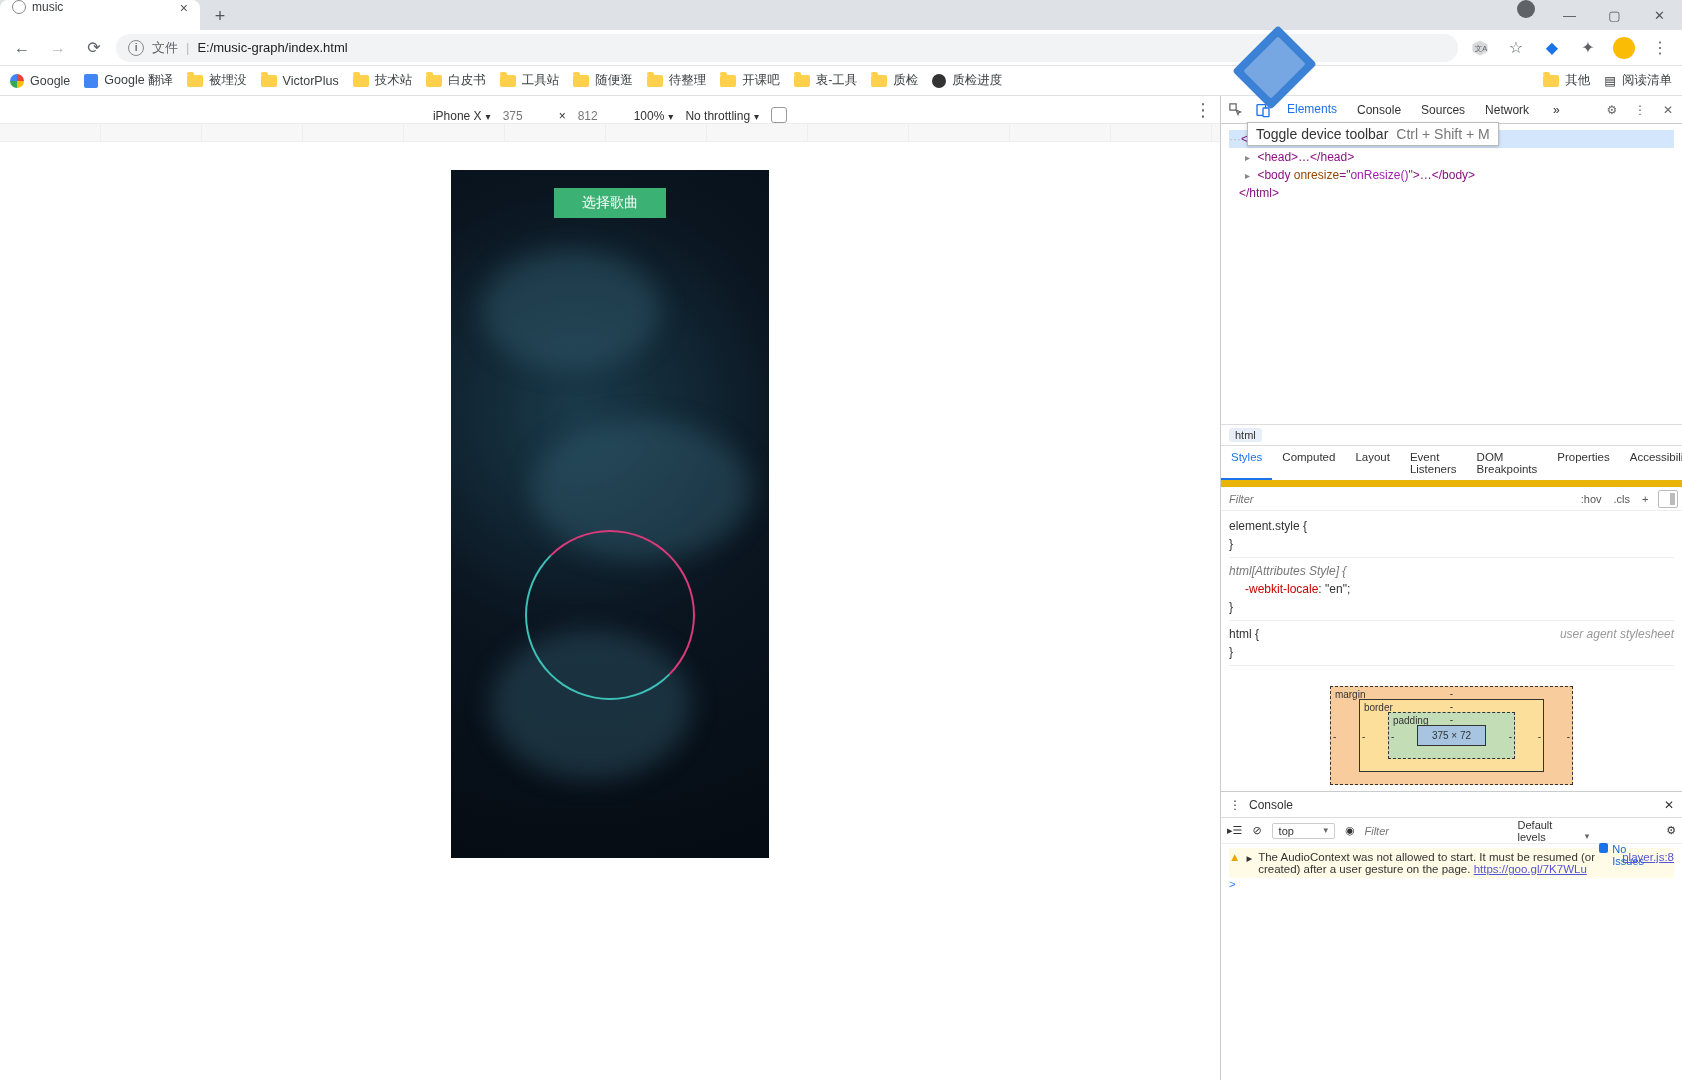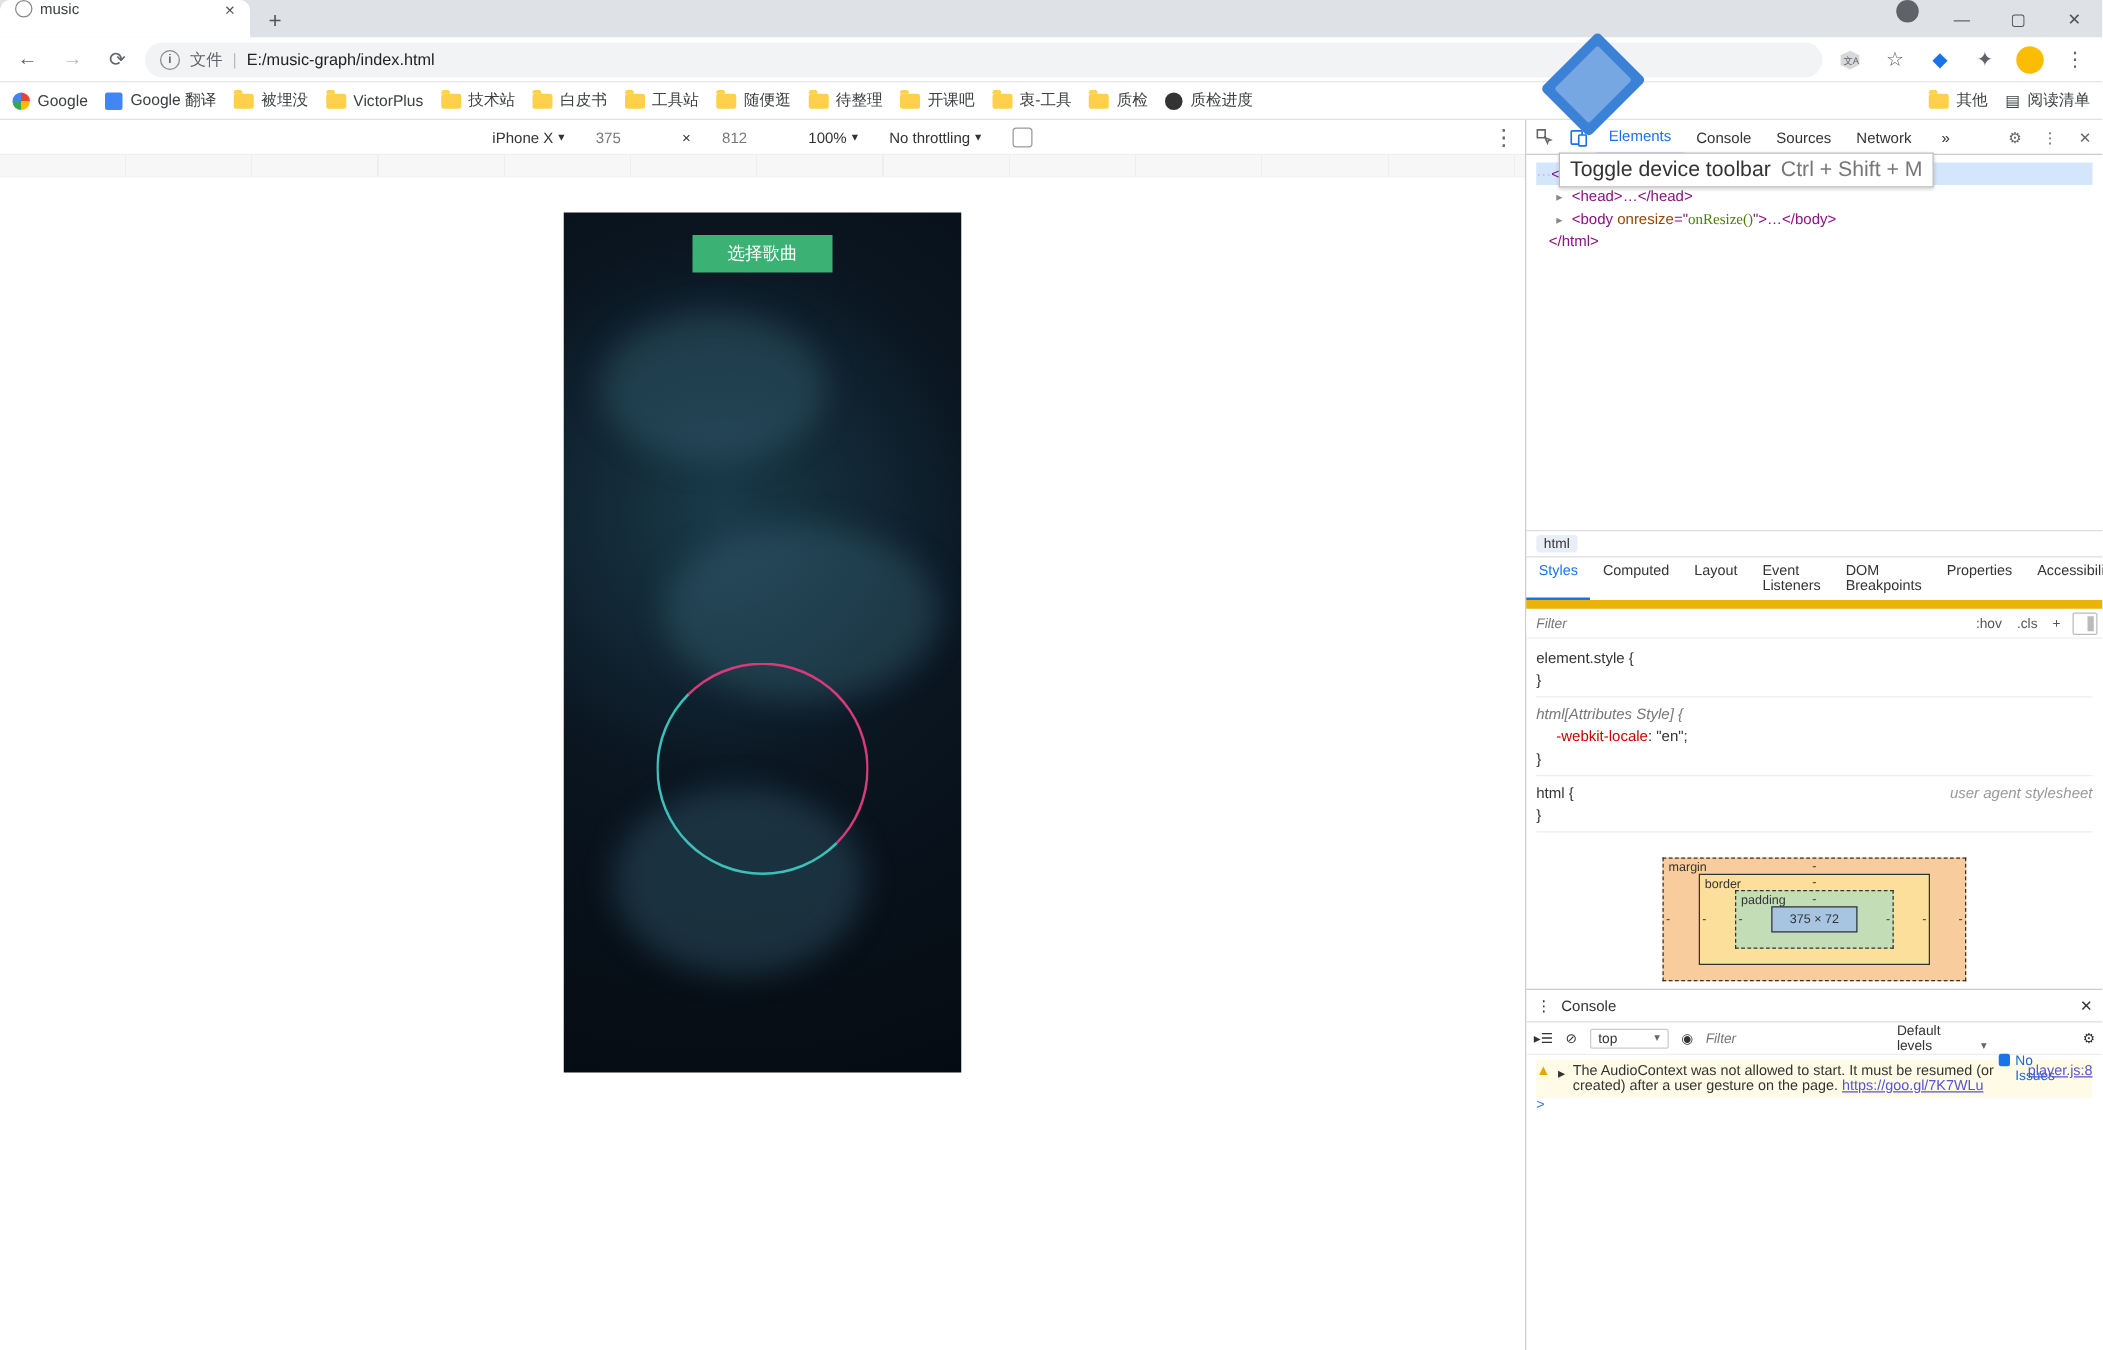--- a/index.html
+++ b/index.html
@@ -36,21 +36,21 @@
 
 
 .emblem { position: absolute; top: 35px; right: 380px; width: 55px; height: 65px; background: #3b82d6; transform: rotate(45deg); border-radius: 4px; z-index: 30; }
 .emblem::after { content:""; position:absolute; inset:8px; background:#fff; opacity:.3; border-radius:2px; }
 
 
 .mainrow { display: flex; height: calc(100% - 30px - 36px - 30px); }
 
 
 .leftpane { flex: 1; background: #fff; display: flex; flex-direction: column; position: relative; }
-.devicebar { height: 28px; display: flex; align-items: center; justify-content: center; gap: 25px; font-size: 12px; color: #333; border-bottom: 1px solid #eee; }
+.devicebar { height: 28px; display: flex; align-items: flex-end; justify-content: center; gap: 12px; font-size: 12px; color: #333; border-bottom: 1px solid #eee; }
 .devctl { display: flex; align-items: center; gap: 4px; }
 .devnum { width: 44px; text-align: center; color:#777; }
 .devdd::after { content: " ▾"; font-size: 10px; }
 .rotate { width: 16px; height: 16px; border: 1px solid #999; border-radius: 3px; }
 .ruler { height: 18px; background: repeating-linear-gradient(90deg,#f7f7f7 0 100px,#eee 100px 101px); border-bottom: 1px solid #eee; }
 .devviewport { flex: 1; display: flex; align-items: flex-start; justify-content: center; padding-top: 28px; background: #fff; }
 .phone { width: 318px; height: 688px; background: radial-gradient(circle at 40% 35%, #1a3a4a 0%, #0a1520 45%, #050b12 100%); position: relative; overflow: hidden; }
 .cloud { position:absolute; border-radius:50%; background: rgba(60,110,130,.35); filter: blur(12px); }
 .phone .btn { position: absolute; top: 18px; left: 50%; transform: translateX(-50%); background: #3bb273; color: #fff; font-size: 14px; padding: 6px 28px; }
 .ring { position: absolute; width: 170px; height: 170px; left: 50%; top: 360px; transform: translateX(-50%); border-radius: 50%; border: 2px solid; border-color: #d83a7a #d83a7a #3cc0b8 #3cc0b8; }
@@ -59,27 +59,27 @@
 
 .devtools { width: 462px; border-left: 1px solid #ccc; display: flex; flex-direction: column; font-size: 12px; color: #333; background: #fff; }
 .dt-top { height: 28px; display: flex; align-items: center; border-bottom: 1px solid #ccc; position: relative; }
 .dt-ic { width: 28px; height: 28px; display: flex; align-items: center; justify-content: center; color: #666; }
 .dt-ic.active { color: #1a73e8; }
 .dt-tab { padding: 0 10px; height: 28px; display: flex; align-items: center; cursor: default; }
 .dt-tab.active { border-bottom: 2px solid #1a73e8; color: #1a73e8; }
 .dt-more { margin-left: 4px; }
 .dt-close { margin-left: auto; }
 
-.tooltip { position: absolute; top: 26px; left: 26px; background: #fff; border: 1px solid #bbb; padding: 3px 8px; font-size: 17px; color: #333; box-shadow: 0 1px 3px rgba(0,0,0,.2); z-index: 5; white-space: nowrap; }
+.tooltip { position: absolute; top: 26px; left: 26px; background: #fff; border: 1px solid #bbb; padding: 3px 8px; font-size: 14px; color: #333; box-shadow: 0 1px 3px rgba(0,0,0,.2); z-index: 5; white-space: nowrap; }
 .tooltip .kbd { color: #777; margin-left: 8px; }
 
 .dompanel { padding: 6px 8px; font-family: Consolas, monospace; font-size: 12px; line-height: 1.5; flex: 0 0 auto; height: 300px; overflow: hidden; position: relative; }
 .tagc { color: #881280; }
 .attrn { color: #994500; }
-.attrv { color: #4d7c0f; font-family: Liberation Serif, serif; }
+.attrv { color: #a21caf; }
 .sel { color: #888; }
 .arrow::before { content: "▸"; color: #888; margin-right: 4px; font-size: 10px; }
 .selline { background: #d4e6fb; }
 
 .crumbs { border-top: 1px solid #ddd; border-bottom: 1px solid #ddd; padding: 4px 8px; font-size: 11px; }
 .crumb { background: #e8eef7; padding: 1px 6px; border-radius: 3px; }
 
 .styletabs { display: flex; border-bottom: 7px solid #eab308; }
 .stab { padding: 5px 10px; font-size: 11.5px; }
 .stab.active { border-bottom: 2px solid #1a73e8; color: #1a73e8; }

